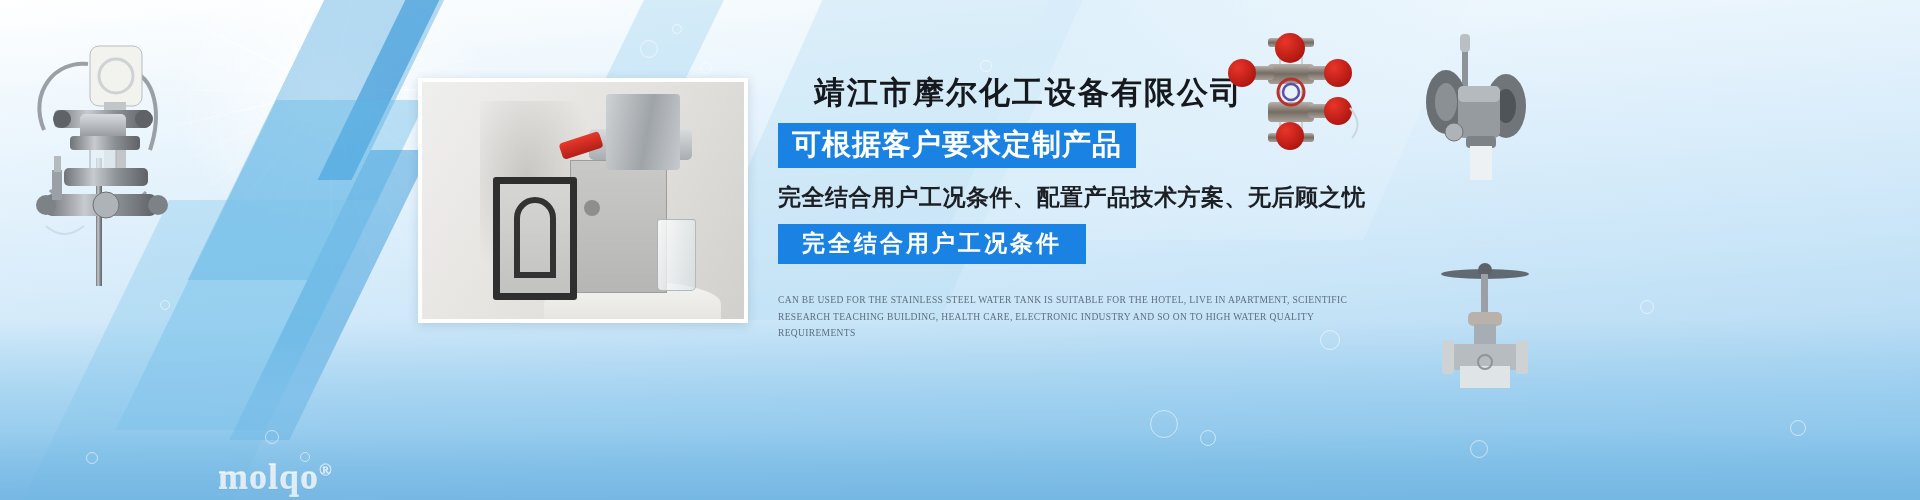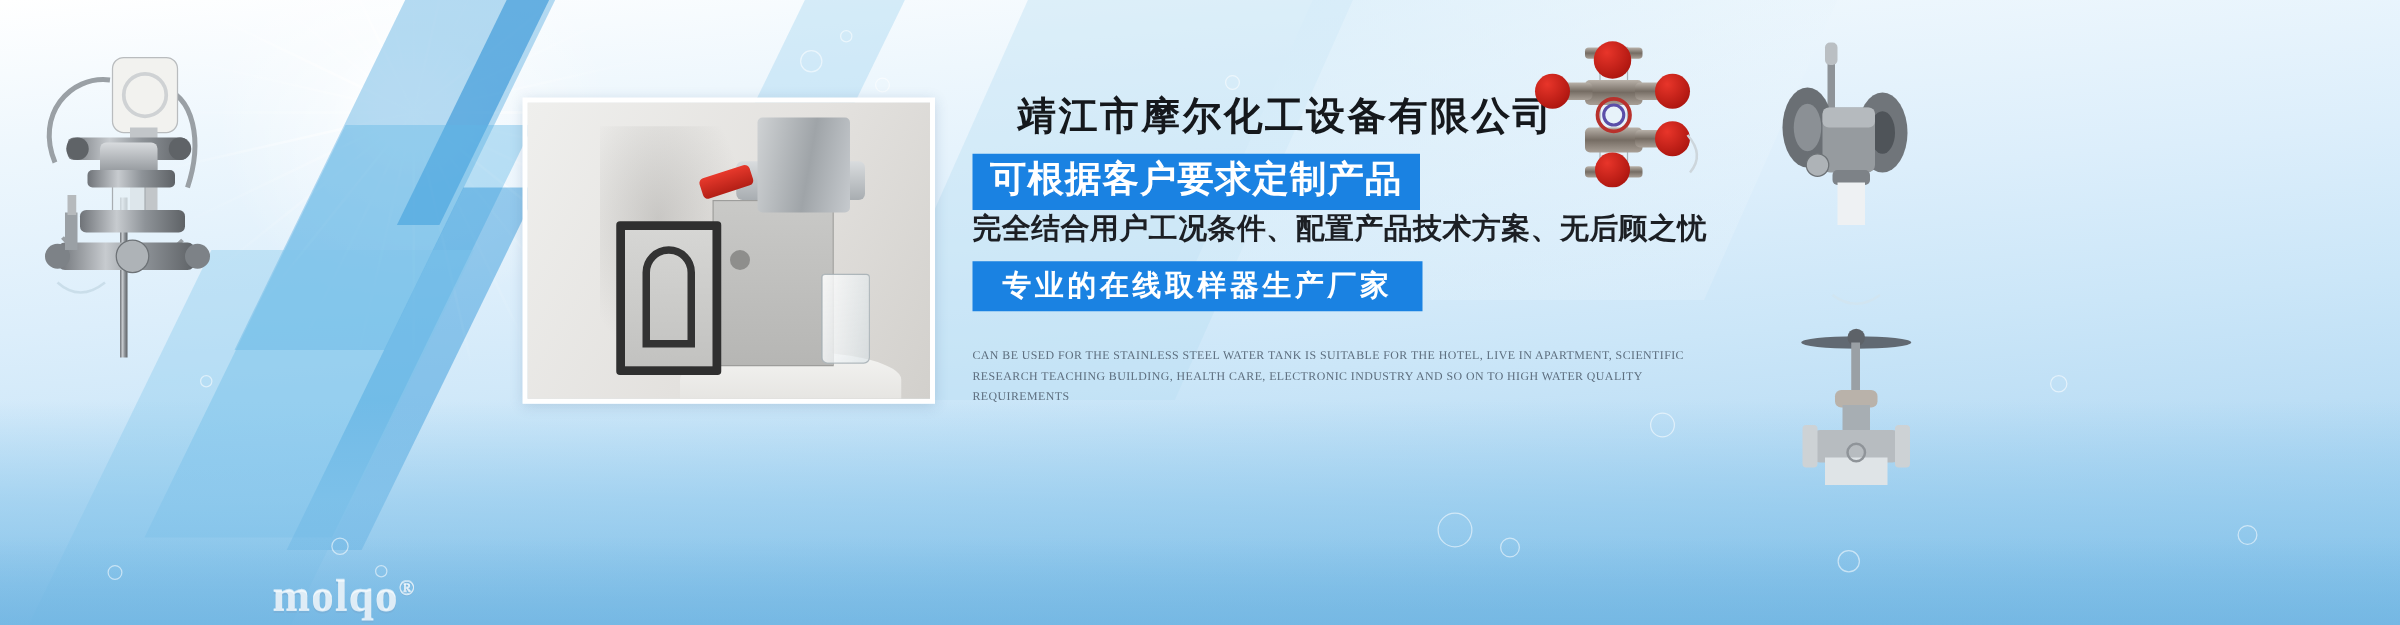--- a/index.html
+++ b/index.html
@@ -114,21 +114,21 @@
     color:#ffffff;
     font-size:29px;
     font-weight:bold;
     letter-spacing:1px;
     padding:6px 14px 8px 14px;
     line-height:1.08;
     white-space:nowrap;
   }
 
   .subline{
-    margin-top:1px;
+    margin-top:16px;
     font-size:23px;
     font-weight:bold;
     color:#1c1f24;
     letter-spacing:.5px;
     white-space:nowrap;
     line-height:1.15;
   }
 
   .hl-secondary{
     display:inline-block;
@@ -281,21 +281,21 @@
     </div>
     <div class="ph-flange"></div>
     <div class="ph-valve"></div>
     <div class="ph-redcap"></div>
   </div>
 
   <div class="copy">
     <div class="company">靖江市摩尔化工设备有限公司</div>
     <div><span class="hl-primary">可根据客户要求定制产品</span></div>
     <div class="subline">完全结合用户工况条件、配置产品技术方案、无后顾之忧</div>
-    <div><span class="hl-secondary">专业的在线取样器生产厂家</span></div>
+    <div><span class="hl-secondary">完全结合用户工况条件</span></div>
     <div class="eng">CAN BE USED FOR THE STAINLESS STEEL WATER TANK IS SUITABLE FOR THE HOTEL, LIVE IN APARTMENT, SCIENTIFIC RESEARCH TEACHING BUILDING, HEALTH CARE, ELECTRONIC INDUSTRY AND SO ON TO HIGH WATER QUALITY REQUIREMENTS</div>
   </div>
 
   <div class="prod-right-top">
     <svg viewBox="0 0 160 120" width="160" height="120">
       <defs>
         <linearGradient id="bodyg" x1="0" y1="0" x2="0" y2="1">
           <stop offset="0" stop-color="#b9b2aa"></stop>
             <stop offset=".5" stop-color="#756c63"></stop>
             <stop offset="1" stop-color="#a89f96"></stop>

